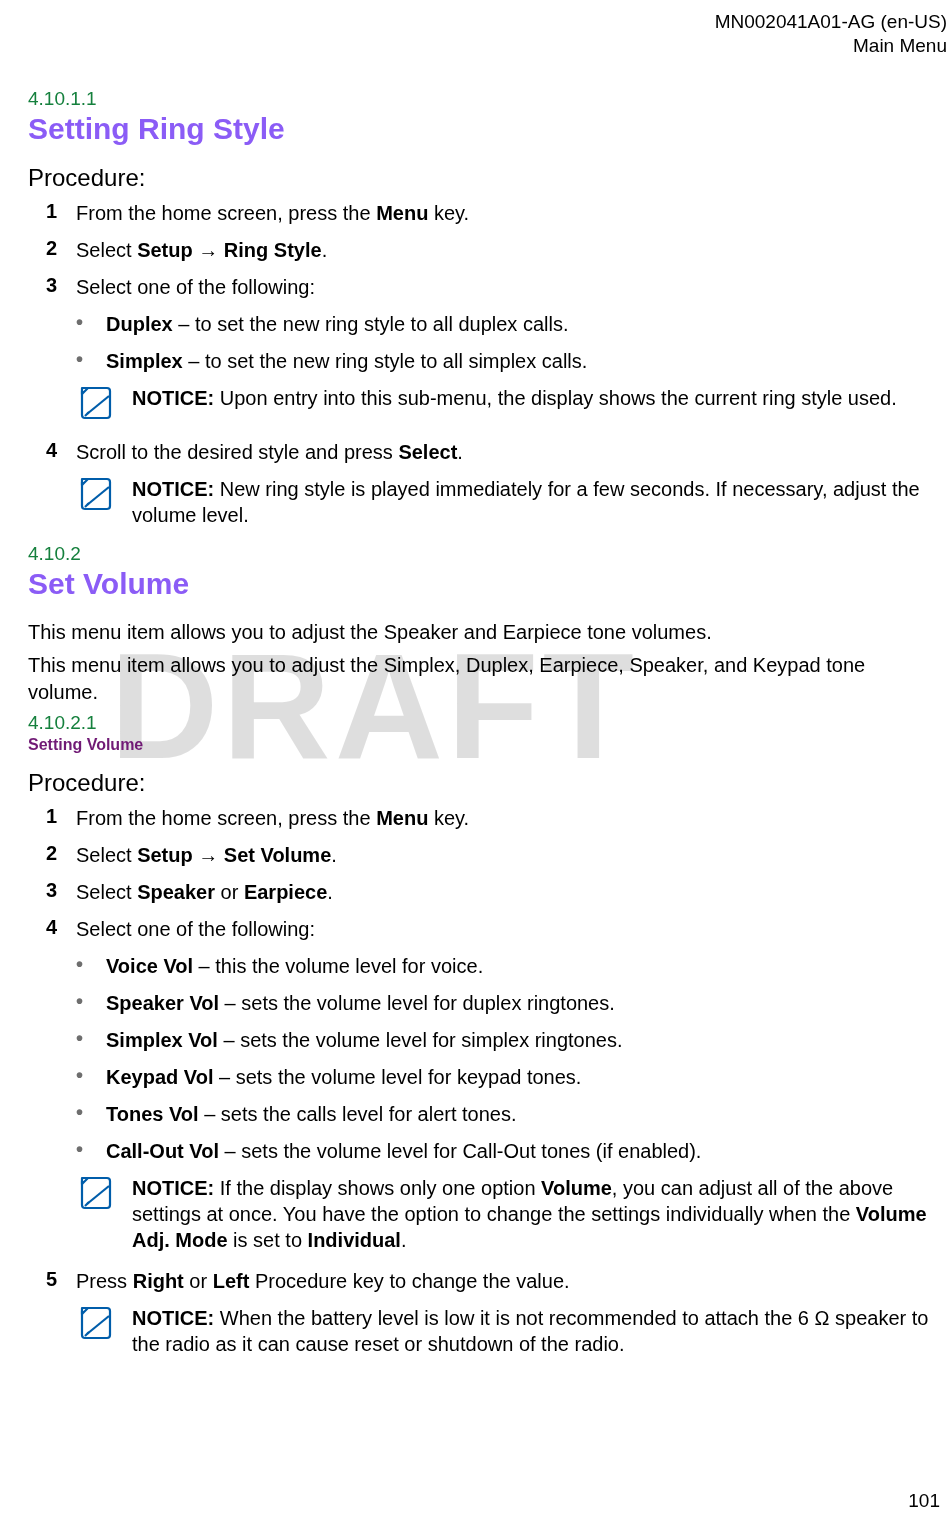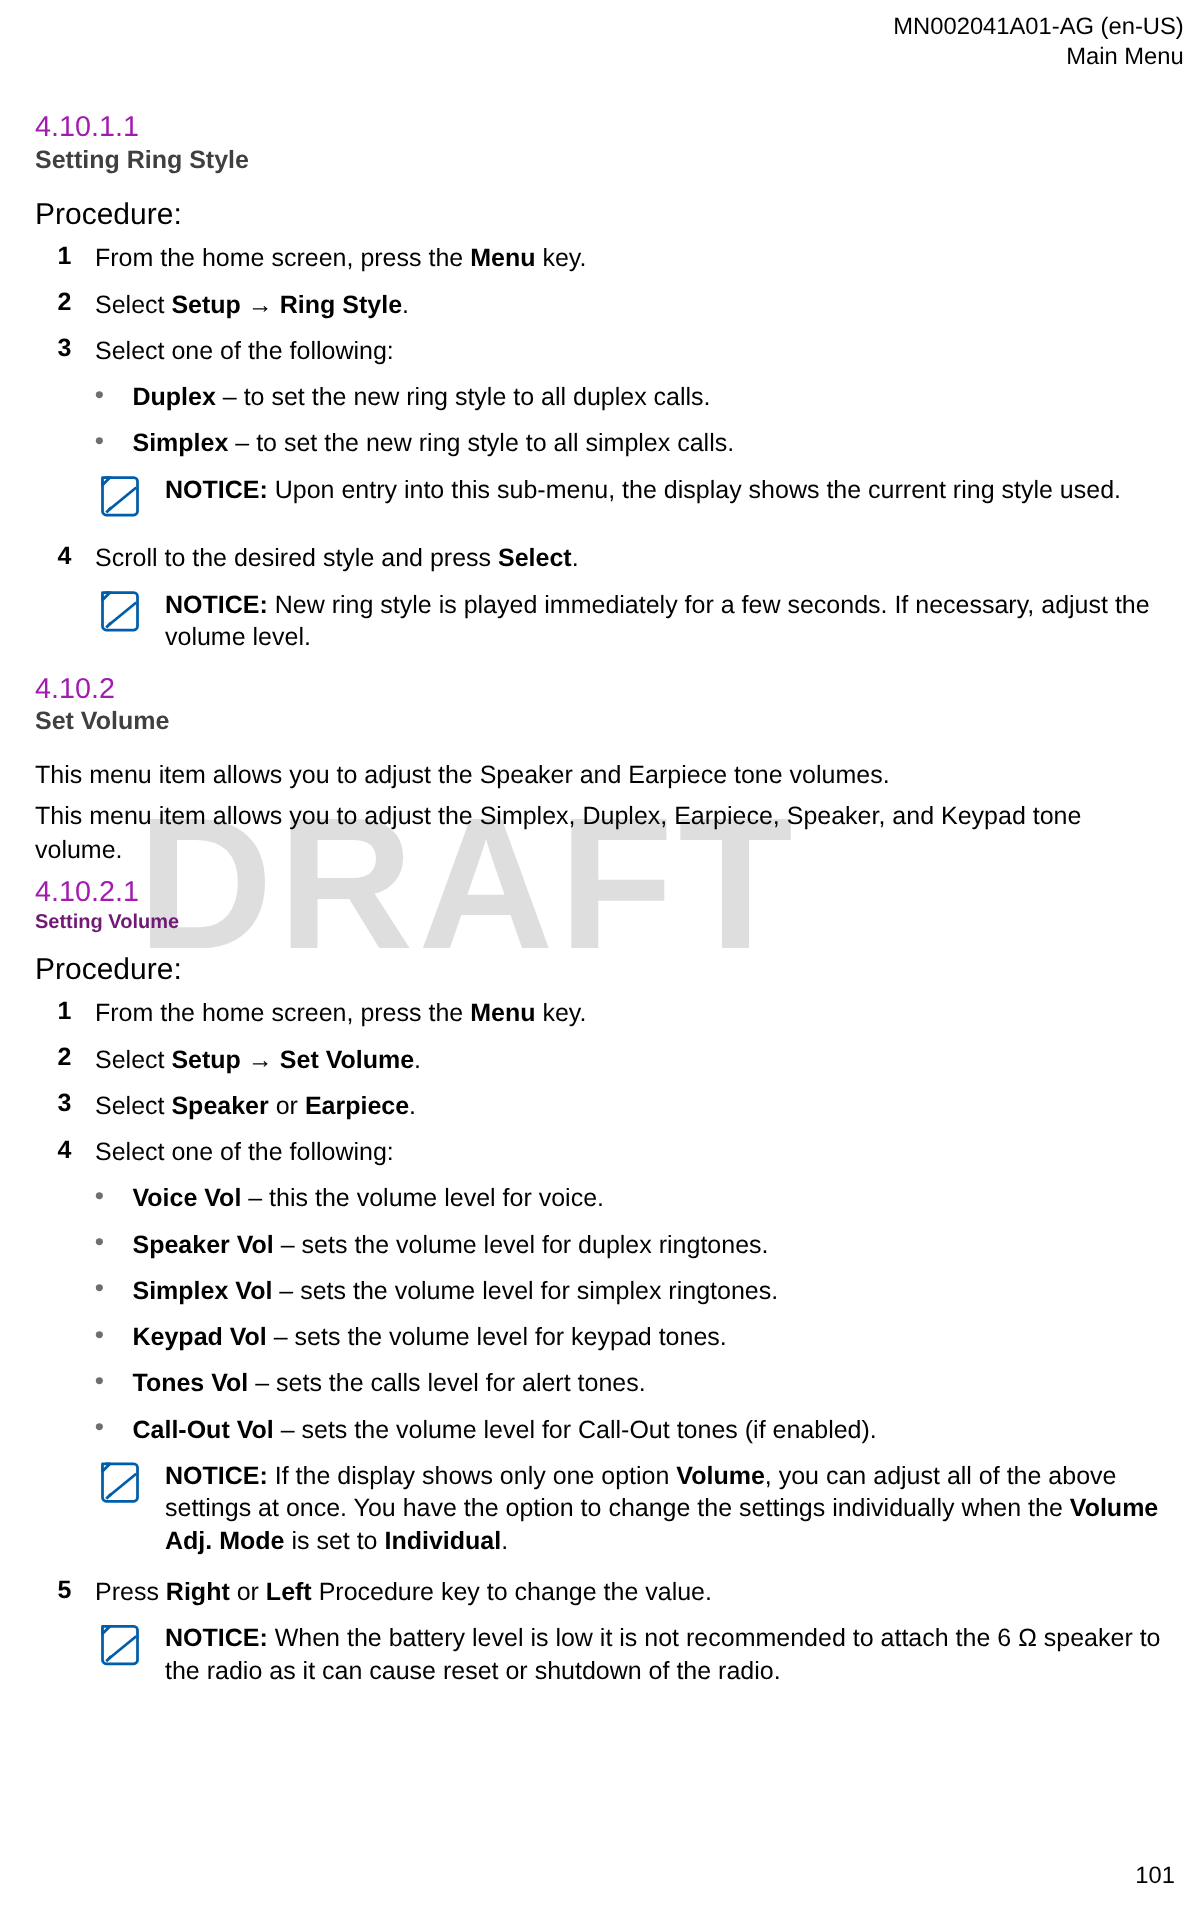--- a/index.html
+++ b/index.html
@@ -23,29 +23,29 @@
     position: relative;
   }
   .header {
     text-align: right;
     font-size: 19px;
     line-height: 1.25;
     margin-bottom: 30px;
     padding-right: 0;
   }
   .sec-num {
-    color: #a21caf;
-    font-size: 23px;
+    color: #15803d;
+    font-size: 19px;
     margin-top: 6px;
     margin-bottom: 2px;
   }
   .sec-title {
-    color: #404040;
-    font-weight: bold;
-    font-size: 20px;
+    color: #8b5cf6;
+    font-weight: bold;
+    font-size: 30px;
     margin-bottom: 18px;
     line-height: 1.15;
   }
   .sub-title {
     color: #701a75;
     font-weight: bold;
     font-size: 16px;
     margin-bottom: 14px;
     line-height: 1.15;
   }

